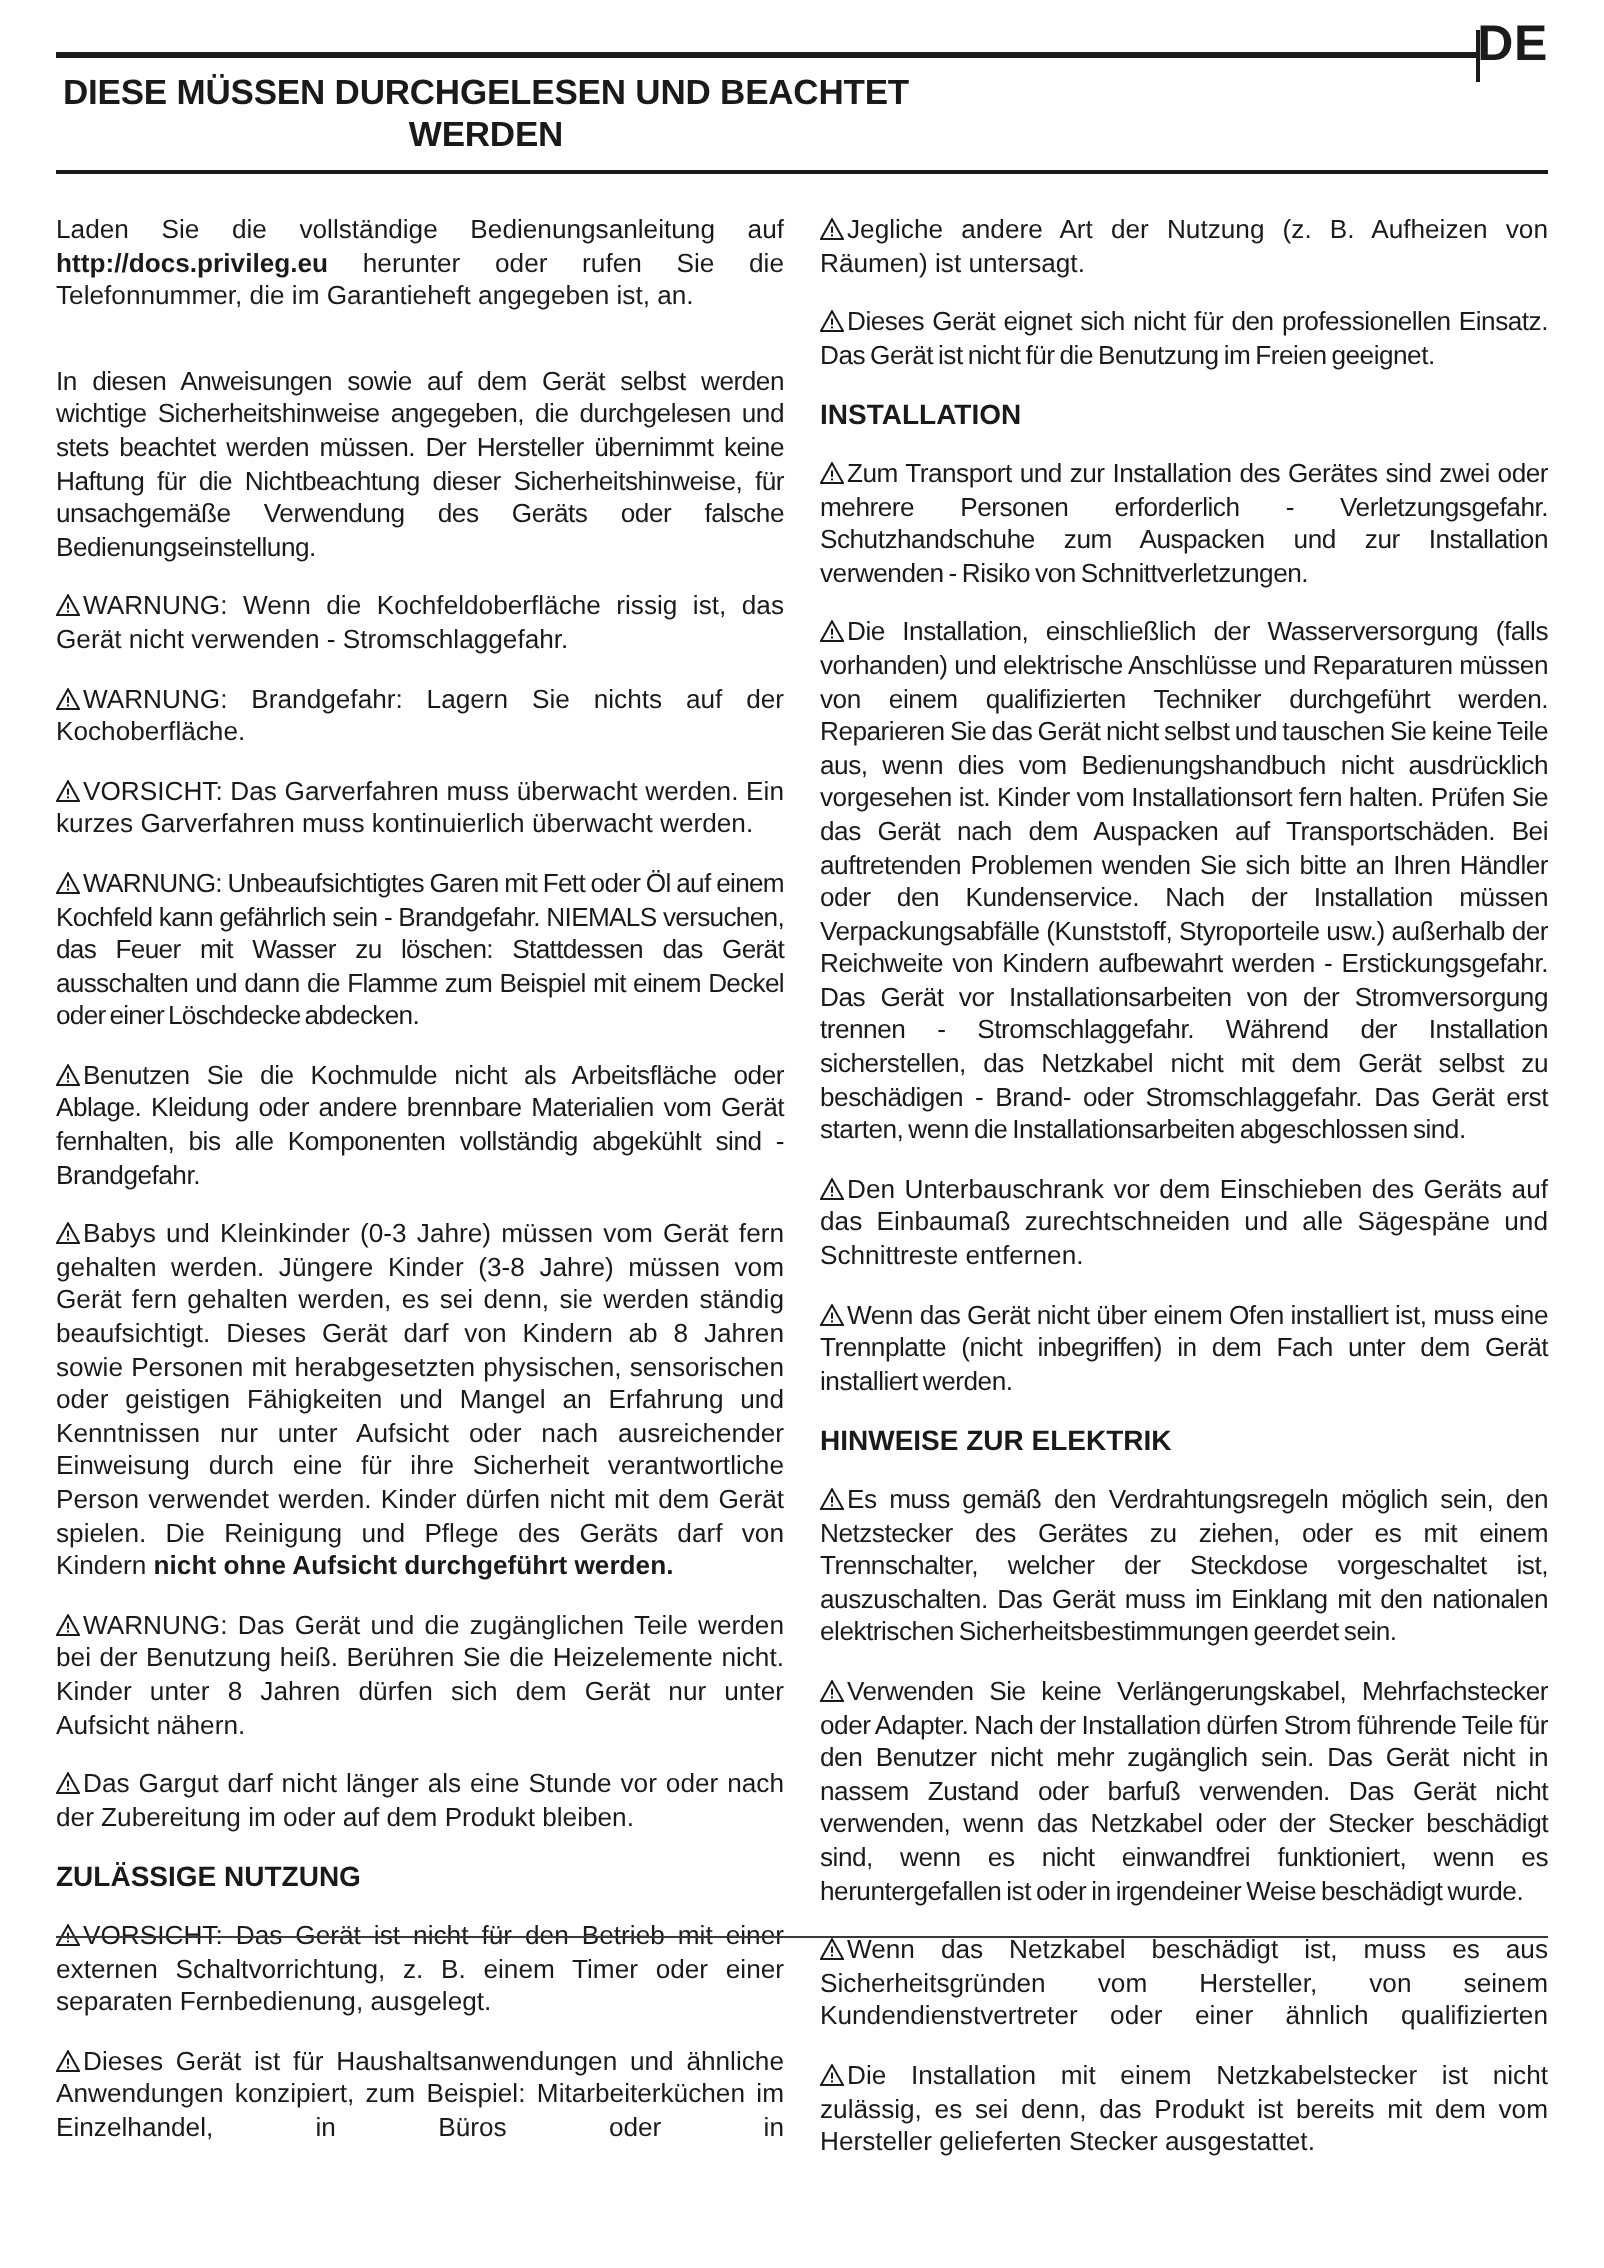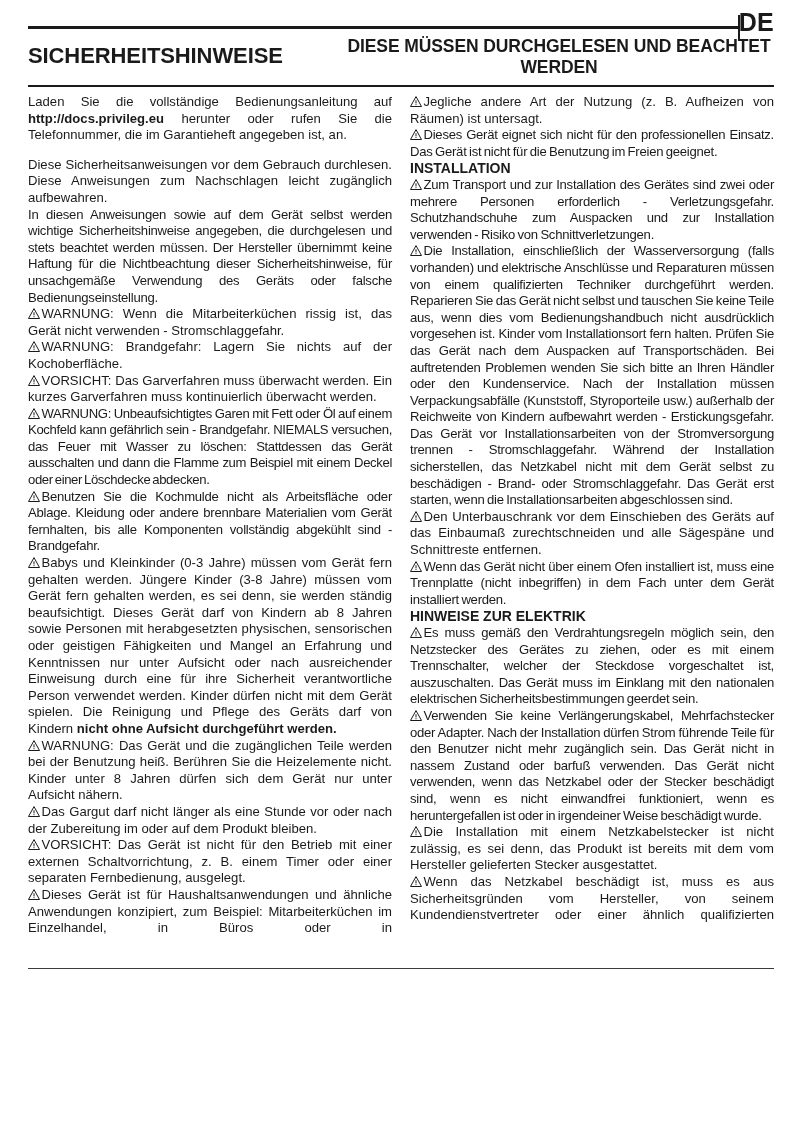--- a/index.html
+++ b/index.html
@@ -105,21 +105,21 @@
     line-height: 16.6px;
     text-align: left;
   }
   .url {
     font-weight: bold;
   }
   .bold-inline {
     font-weight: bold;
   }
   
-  .col p { text-align-last: left; }
+  .col p { text-align-last: left; margin-top: 13px; }
 
   
   .warn {
     display: inline-block;
     width: 12px;
     height: 11px;
     vertical-align: -1px;
     margin-right: 1.5px;
   }
   .warn svg { display: block; }
@@ -142,43 +142,41 @@
 <body>
 
 <div class="page">
 
   <div class="header">
     <div class="header-rule-top">
       <span class="header-tick"></span>
     </div>
     <div class="header-de">DE</div>
     <div class="header-titles">
-      <div class="title-main">SICHERHEITSHINWEISE</div>
       <div class="title-sub">DIESE MÜSSEN DURCHGELESEN UND BEACHTET WERDEN</div>
     </div>
     <div class="header-rule-bottom"></div>
   </div>
 
   <div class="columns">
 
     <div class="col">
 
       <p><span>Laden Sie die vollständige Bedienungsanleitung auf </span><span class="url">http://docs.privileg.eu</span><span> herunter oder rufen Sie die Telefonnummer, die im Garantieheft angegeben ist, an.</span></p>
 
       <div class="spacer"></div>
 
-      <p>Diese Sicherheitsanweisungen vor dem Gebrauch durchlesen. Diese Anweisungen zum Nachschlagen leicht zugänglich aufbewahren.</p>
 
       <p class="tight">In diesen Anweisungen sowie auf dem Gerät selbst werden wichtige Sicherheitshinweise angegeben, die durchgelesen und stets beachtet werden müssen. Der Hersteller übernimmt keine Haftung für die Nichtbeachtung dieser Sicherheitshinweise, für unsachgemäße Verwendung des Geräts oder falsche Bedienungseinstellung.</p>
 
       <p><span class="warn"><svg viewBox="0 0 12 11" width="12" height="11">
               <path d="M6 0.6 L11.5 10.5 L0.5 10.5 Z" fill="none" stroke="#1a1a1a" stroke-width="1"></path>
               <rect x="5.5" y="4.3" width="1" height="3.1" fill="#1a1a1a"></rect>
               <rect x="5.5" y="8.2" width="1" height="1" fill="#1a1a1a"></rect>
-            </svg></span><span>WARNUNG: Wenn die Mitarbeiterküchen rissig ist, das Gerät nicht verwenden - Stromschlaggefahr.</span></p>
+            </svg></span><span>WARNUNG: Wenn die Kochfeldoberfläche rissig ist, das Gerät nicht verwenden - Stromschlaggefahr.</span></p>
 
       <p><span class="warn"><svg viewBox="0 0 12 11" width="12" height="11">
               <path d="M6 0.6 L11.5 10.5 L0.5 10.5 Z" fill="none" stroke="#1a1a1a" stroke-width="1"></path>
               <rect x="5.5" y="4.3" width="1" height="3.1" fill="#1a1a1a"></rect>
               <rect x="5.5" y="8.2" width="1" height="1" fill="#1a1a1a"></rect>
             </svg></span><span>WARNUNG: Brandgefahr: Lagern Sie nichts auf der Kochoberfläche.</span></p>
 
       <p><span class="warn"><svg viewBox="0 0 12 11" width="12" height="11">
               <path d="M6 0.6 L11.5 10.5 L0.5 10.5 Z" fill="none" stroke="#1a1a1a" stroke-width="1"></path>
               <rect x="5.5" y="4.3" width="1" height="3.1" fill="#1a1a1a"></rect>
@@ -208,20 +206,21 @@
               <rect x="5.5" y="4.3" width="1" height="3.1" fill="#1a1a1a"></rect>
               <rect x="5.5" y="8.2" width="1" height="1" fill="#1a1a1a"></rect>
             </svg></span><span>WARNUNG: Das Gerät und die zugänglichen Teile werden bei der Benutzung heiß. Berühren Sie die Heizelemente nicht. Kinder unter 8 Jahren dürfen sich dem Gerät nur unter Aufsicht nähern.</span></p>
 
       <p><span class="warn"><svg viewBox="0 0 12 11" width="12" height="11">
               <path d="M6 0.6 L11.5 10.5 L0.5 10.5 Z" fill="none" stroke="#1a1a1a" stroke-width="1"></path>
               <rect x="5.5" y="4.3" width="1" height="3.1" fill="#1a1a1a"></rect>
               <rect x="5.5" y="8.2" width="1" height="1" fill="#1a1a1a"></rect>
             </svg></span><span>Das Gargut darf nicht länger als eine Stunde vor oder nach der Zubereitung im oder auf dem Produkt bleiben.</span></p>
 
+      <p class="sec-head">ZULÄSSIGE NUTZUNG</p>
 
       <p><span class="warn"><svg viewBox="0 0 12 11" width="12" height="11">
               <path d="M6 0.6 L11.5 10.5 L0.5 10.5 Z" fill="none" stroke="#1a1a1a" stroke-width="1"></path>
               <rect x="5.5" y="4.3" width="1" height="3.1" fill="#1a1a1a"></rect>
               <rect x="5.5" y="8.2" width="1" height="1" fill="#1a1a1a"></rect>
             </svg></span><span>VORSICHT: Das Gerät ist nicht für den Betrieb mit einer externen Schaltvorrichtung, z. B. einem Timer oder einer separaten Fernbedienung, ausgelegt.</span></p>
 
       <p style="text-align-last:justify;"><span class="warn"><svg viewBox="0 0 12 11" width="12" height="11">
               <path d="M6 0.6 L11.5 10.5 L0.5 10.5 Z" fill="none" stroke="#1a1a1a" stroke-width="1"></path>
               <rect x="5.5" y="4.3" width="1" height="3.1" fill="#1a1a1a"></rect>
@@ -278,30 +277,30 @@
               <rect x="5.5" y="4.3" width="1" height="3.1" fill="#1a1a1a"></rect>
               <rect x="5.5" y="8.2" width="1" height="1" fill="#1a1a1a"></rect>
             </svg></span><span>Es muss gemäß den Verdrahtungsregeln möglich sein, den Netzstecker des Gerätes zu ziehen, oder es mit einem Trennschalter, welcher der Steckdose vorgeschaltet ist, auszuschalten. Das Gerät muss im Einklang mit den nationalen elektrischen Sicherheitsbestimmungen geerdet sein.</span></p>
 
       <p class="tight"><span class="warn"><svg viewBox="0 0 12 11" width="12" height="11">
               <path d="M6 0.6 L11.5 10.5 L0.5 10.5 Z" fill="none" stroke="#1a1a1a" stroke-width="1"></path>
               <rect x="5.5" y="4.3" width="1" height="3.1" fill="#1a1a1a"></rect>
               <rect x="5.5" y="8.2" width="1" height="1" fill="#1a1a1a"></rect>
             </svg></span><span>Verwenden Sie keine Verlängerungskabel, Mehrfachstecker oder Adapter. Nach der Installation dürfen Strom führende Teile für den Benutzer nicht mehr zugänglich sein. Das Gerät nicht in nassem Zustand oder barfuß verwenden. Das Gerät nicht verwenden, wenn das Netzkabel oder der Stecker beschädigt sind, wenn es nicht einwandfrei funktioniert, wenn es heruntergefallen ist oder in irgendeiner Weise beschädigt wurde.</span></p>
 
+      <p style="text-align-last:justify;"><span class="warn"><svg viewBox="0 0 12 11" width="12" height="11">
+              <path d="M6 0.6 L11.5 10.5 L0.5 10.5 Z" fill="none" stroke="#1a1a1a" stroke-width="1"></path>
+              <rect x="5.5" y="4.3" width="1" height="3.1" fill="#1a1a1a"></rect>
+              <rect x="5.5" y="8.2" width="1" height="1" fill="#1a1a1a"></rect>
+            </svg></span><span>Wenn das Netzkabel beschädigt ist, muss es aus Sicherheitsgründen vom Hersteller, von seinem Kundendienstvertreter oder einer ähnlich qualifizierten</span></p>
+
       <p><span class="warn"><svg viewBox="0 0 12 11" width="12" height="11">
               <path d="M6 0.6 L11.5 10.5 L0.5 10.5 Z" fill="none" stroke="#1a1a1a" stroke-width="1"></path>
               <rect x="5.5" y="4.3" width="1" height="3.1" fill="#1a1a1a"></rect>
               <rect x="5.5" y="8.2" width="1" height="1" fill="#1a1a1a"></rect>
             </svg></span><span>Die Installation mit einem Netzkabelstecker ist nicht zulässig, es sei denn, das Produkt ist bereits mit dem vom Hersteller gelieferten Stecker ausgestattet.</span></p>
-
-      <p style="text-align-last:justify;"><span class="warn"><svg viewBox="0 0 12 11" width="12" height="11">
-              <path d="M6 0.6 L11.5 10.5 L0.5 10.5 Z" fill="none" stroke="#1a1a1a" stroke-width="1"></path>
-              <rect x="5.5" y="4.3" width="1" height="3.1" fill="#1a1a1a"></rect>
-              <rect x="5.5" y="8.2" width="1" height="1" fill="#1a1a1a"></rect>
-            </svg></span><span>Wenn das Netzkabel beschädigt ist, muss es aus Sicherheitsgründen vom Hersteller, von seinem Kundendienstvertreter oder einer ähnlich qualifizierten</span></p>
 
     </div>
   </div>
 
   <div class="footer-rule"></div>
 
 </div>
 
 </body></html>

